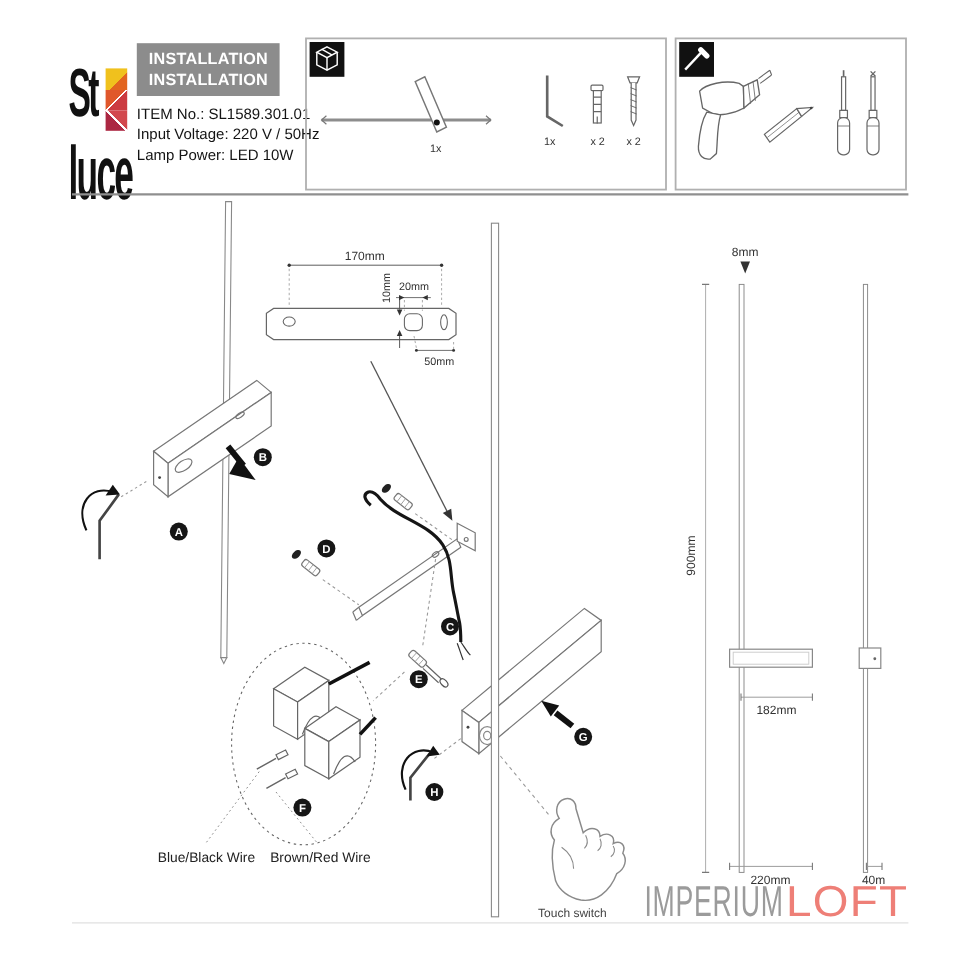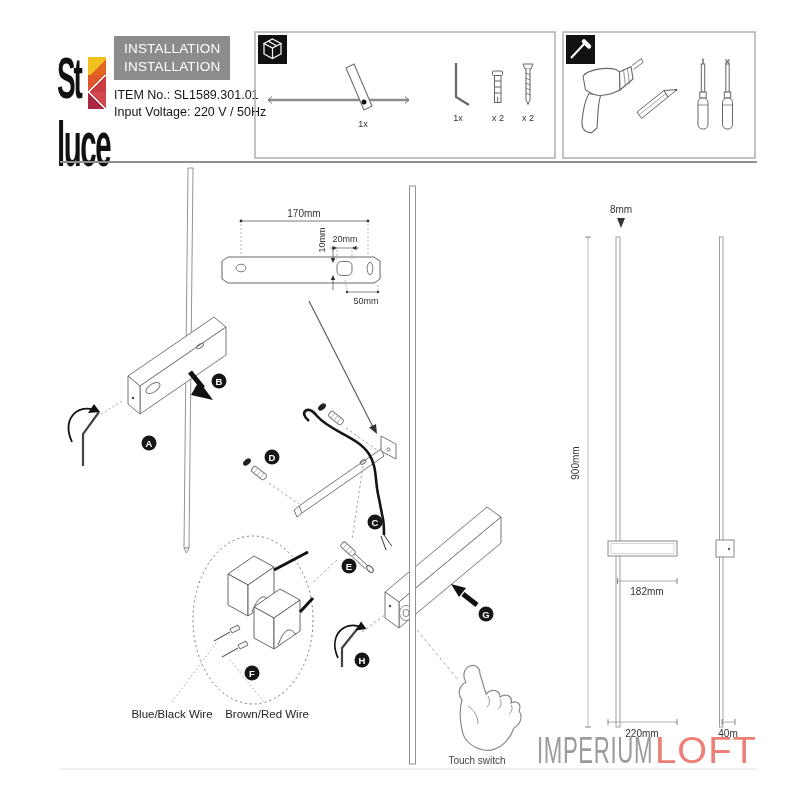--- a/index.html
+++ b/index.html
@@ -8,21 +8,21 @@
   .logo{left:57px;top:34px;width:60px;height:126px;margin-top:19px;}
   .logo-st{position:absolute;left:0;top:-6px;font-weight:bold;font-size:40px;color:#111;
            transform:scale(0.70,1.42);transform-origin:0 0;letter-spacing:-3px;}
   .logo-tri{position:absolute;left:31px;top:4px;width:18px;height:52px;}
   .logo-tri div{width:18px;}
   .t1{height:18px;background:linear-gradient(to bottom right,#f0c11d 0 58%,#e2641f 58%);}
   .t2{height:17px;background:linear-gradient(135deg,#e0572b 0 47%,#ffffff 47% 53%,#cc3b41 53%);}
   .t3{height:17px;background:linear-gradient(45deg,#ac2742 0 47%,#ffffff 47% 53%,#d2484e 53%);}
   .logo-luce{position:absolute;left:0;top:56px;font-weight:bold;font-size:42px;color:#111;
              transform:scale(0.70,1.50);transform-origin:0 0;letter-spacing:-2px;}
-  .title-box{left:114px;top:36px;background:#8c8c8c;color:#fff;font-weight:normal;
+  .title-box{left:114px;top:36px;background:#8c8c8c;color:#fff;font-weight:bold;
              font-size:13.5px;line-height:18px;padding:4px 10px;letter-spacing:.2px;}
   .info{left:114px;top:87px;font-size:12.5px;color:#141414;line-height:17px;}
   svg text{font-family:"Liberation Sans",sans-serif;}
   .dim{fill:#333;font-size:10px;}
   .dim-sm{fill:#333;font-size:9px;}
   .qty{fill:#333;font-size:9px;}
   .steptxt{fill:#fff;font-size:9.5px;font-weight:bold;}
   .wiretxt{fill:#222;font-size:11.5px;}
 </style>
 </head>
@@ -39,20 +39,21 @@
 </div>
 
 <div class="abs title-box">
   <div>INSTALLATION</div>
   <div>INSTALLATION</div>
 </div>
 
 <div class="abs info">
   <div>ITEM No.: SL1589.301.01</div>
   <div>Input Voltage: 220 V / 50Hz</div>
+  <div>Lamp Power: LED 10W</div>
 </div>
 
 <svg class="abs" style="left:0;top:0" width="800" height="800" viewBox="0 0 800 800">
 
   <rect x="255" y="32" width="300" height="126" fill="none" stroke="#b0b0b0" stroke-width="1.5"></rect>
   <rect x="563" y="32" width="192" height="126" fill="none" stroke="#b0b0b0" stroke-width="1.5"></rect>
   <line x1="60" y1="162" x2="757" y2="162" stroke="#8f8f8f" stroke-width="2"></line>
 
   <g>
     <rect x="258" y="35" width="29" height="29" fill="#111"></rect>

